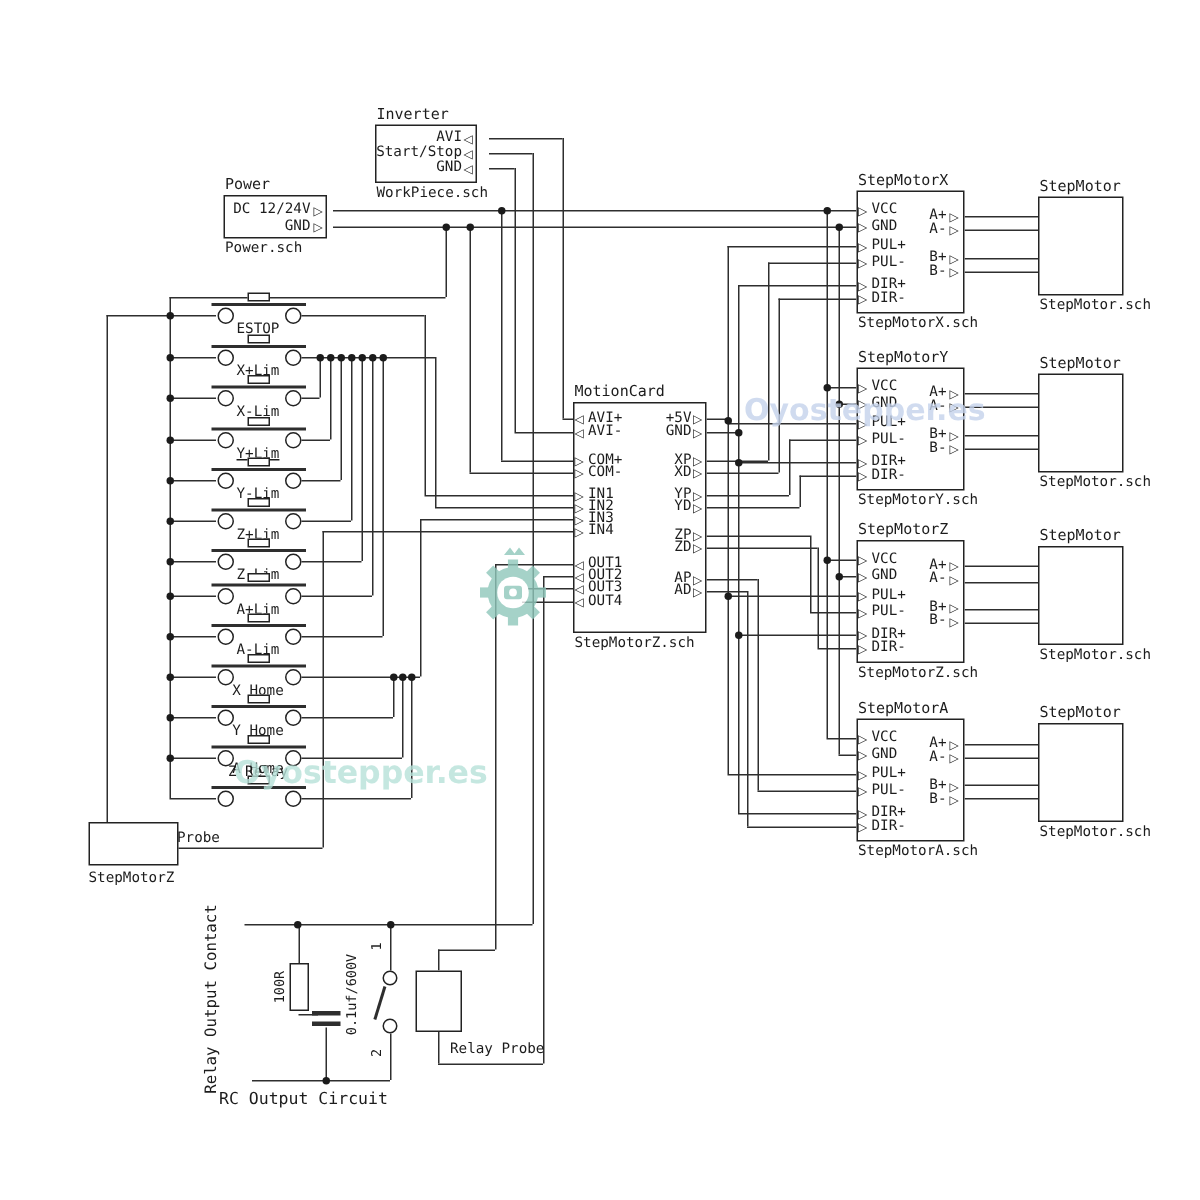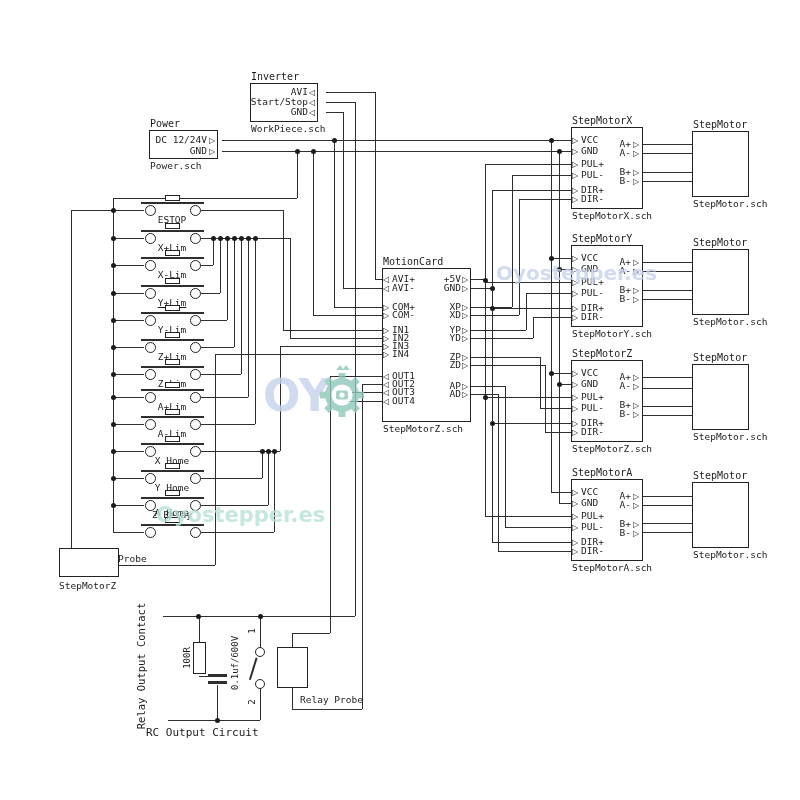--- a/index.html
+++ b/index.html
@@ -459,21 +459,20 @@
       <div class="rot" style="left: 141px; top: 666px; font-size: 10.5px;">Relay Output Contact</div>
       <div class="rot" style="left: 187px; top: 658px;">100R</div>
       <div class="rot" style="left: 235px; top: 663px;">0.1uf/600V</div>
       <div class="rot" style="left: 252px; top: 631px;">1</div>
       <div class="rot" style="left: 252px; top: 702px;">2</div>
       <div class="bsch" style="left: 146px; top: 726px; font-size: 11px;">RC Output Circuit</div>
       <div class="rect" style="left: 277px; top: 647px; width: 31px; height: 41px;"></div>
       <div class="bsch" style="left: 300px; top: 694px;">Relay Probe</div>
     </div>
   <div id="wm-layer">
-      <div class="wm" style="left: 263px; top: 370px; font-size: 44px; color: rgb(197, 211, 236);">OY</div>
       <div class="wm" style="left: 496px; top: 261px; font-size: 20px; color: rgb(197, 211, 236);">Oyostepper.es</div>
       <div class="wm" style="left: 156px; top: 503px; font-size: 21px; color: rgb(183, 226, 217);">Oyostepper.es</div>
       <div style="left: 316px; top: 364px; position: absolute; width: 52px; height: 56px;"><svg width="52" height="56" viewBox="0 0 52 56">
  <g fill="#8fc7bb">
   <path d="M20 6 l4 -5 l3 4 l3 -4 l4 5 z"></path>
   <g transform="translate(26,31)">
    <rect x="-3.4" y="-22" width="6.8" height="8" transform="rotate(0)"></rect>
               <rect x="-3.4" y="-22" width="6.8" height="8" transform="rotate(45)"></rect>
               <rect x="-3.4" y="-22" width="6.8" height="8" transform="rotate(90)"></rect>
               <rect x="-3.4" y="-22" width="6.8" height="8" transform="rotate(135)"></rect>

